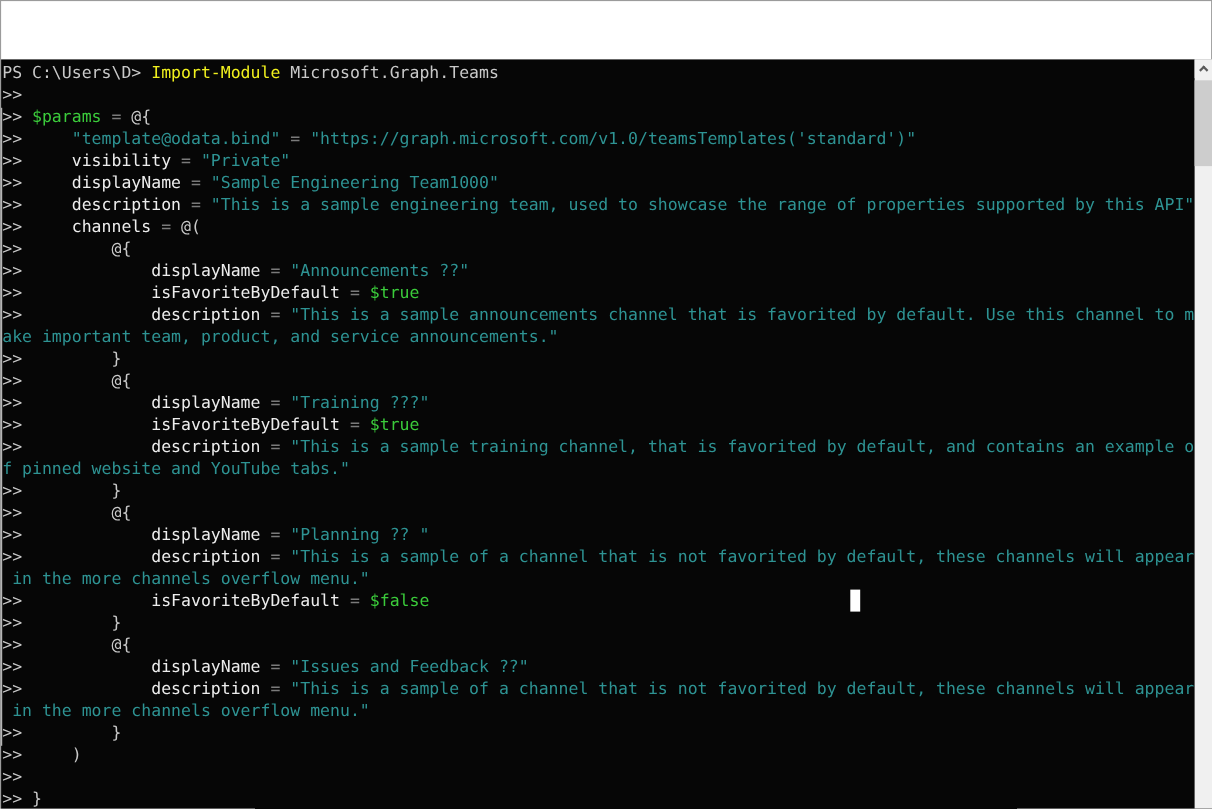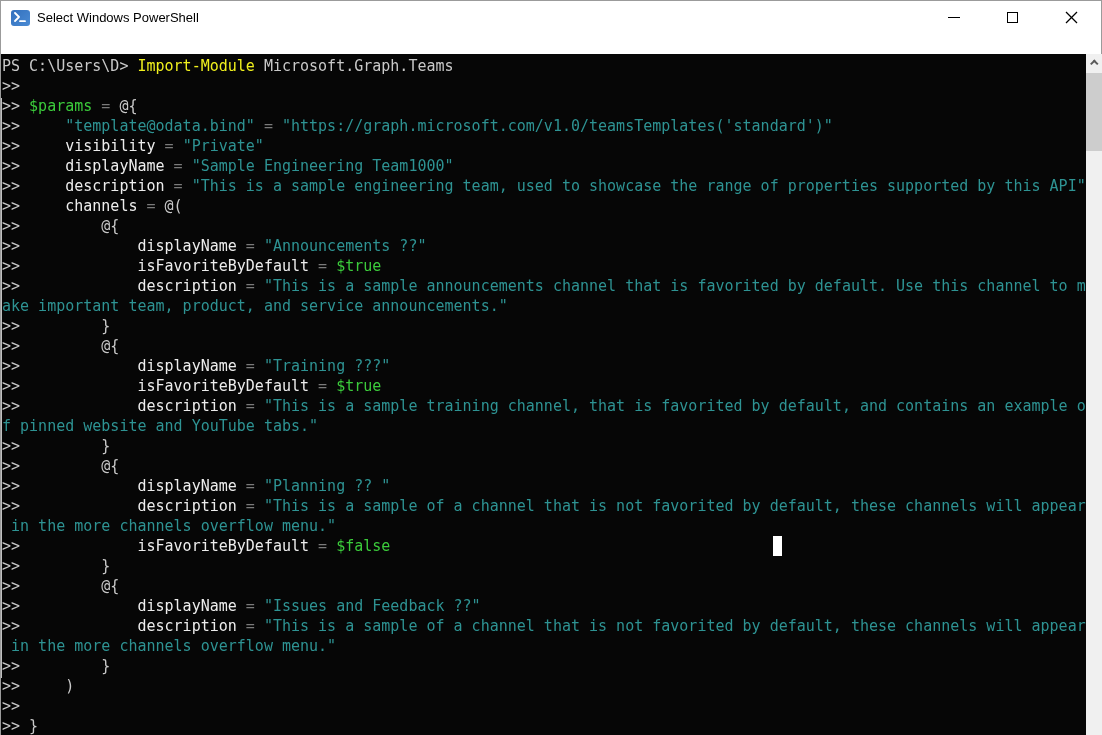--- a/index.html
+++ b/index.html
@@ -37,43 +37,20 @@
   .chev { width:6px; height:6px; border-left:2px solid #5a5a5a; border-top:2px solid #5a5a5a; }
   .chev.up { transform:rotate(45deg) translateY(1px); }
   .chev.down { transform:rotate(225deg) translateY(1px); }
   .sb-thumb { position:absolute; left:0; top:19px; width:17px; height:78px; background:#cdcdcd; }
 </style>
 </head>
 <body>
 
 <div class="window">
 
-  <div class="titlebar">
-    <div class="ps-icon">
-      <svg width="13" height="11" viewBox="0 0 13 11">
-        <polyline points="1,1 5,5 1,9" fill="none" stroke="#ffffff" stroke-width="1.8" stroke-linecap="round" stroke-linejoin="round"></polyline>
-        <line x1="6" y1="9.2" x2="11" y2="9.2" stroke="#ffffff" stroke-width="1.8" stroke-linecap="round"></line>
-      </svg>
-    </div>
-    <span class="title-text">Select Windows PowerShell</span>
-    <div class="win-controls">
-      <button class="win-btn">
-        <span class="glyph-min"></span>
-      </button>
-      <button class="win-btn">
-        <span class="glyph-max"></span>
-      </button>
-      <button class="win-btn">
-        <svg width="13" height="13" viewBox="0 0 13 13">
-          <line x1="1" y1="1" x2="12" y2="12" stroke="#000" stroke-width="1.2"></line>
-          <line x1="12" y1="1" x2="1" y2="12" stroke="#000" stroke-width="1.2"></line>
-        </svg>
-      </button>
-    </div>
-  </div>
 
   <div class="console" style="background: rgb(6, 6, 6); margin-top: 20px;">
     <div class="term"><div class="trow"><span style="color: rgb(201, 201, 201);">PS C:\Users\D&gt; </span><span style="color: rgb(240, 240, 30);">Import-Module</span><span style="color: rgb(201, 201, 201);"> Microsoft.Graph.Teams</span></div><div class="trow"><span style="color: rgb(201, 201, 201);">&gt;&gt;</span></div><div class="trow"><span style="color: rgb(201, 201, 201);">&gt;&gt; </span><span style="color: rgb(59, 203, 59);">$params</span><span style="color: rgb(201, 201, 201);"> </span><span style="color: rgb(122, 122, 122);">=</span><span style="color: rgb(201, 201, 201);"> @{</span></div><div class="trow"><span style="color: rgb(201, 201, 201);">&gt;&gt;     </span><span style="color: rgb(46, 147, 147);">"template@odata.bind"</span><span style="color: rgb(201, 201, 201);"> </span><span style="color: rgb(122, 122, 122);">=</span><span style="color: rgb(201, 201, 201);"> </span><span style="color: rgb(46, 147, 147);">"https://graph.microsoft.com/v1.0/teamsTemplates('standard')"</span></div><div class="trow"><span style="color: rgb(201, 201, 201);">&gt;&gt;     </span><span style="color: rgb(237, 237, 237);">visibility</span><span style="color: rgb(201, 201, 201);"> </span><span style="color: rgb(122, 122, 122);">=</span><span style="color: rgb(201, 201, 201);"> </span><span style="color: rgb(46, 147, 147);">"Private"</span></div><div class="trow"><span style="color: rgb(201, 201, 201);">&gt;&gt;     </span><span style="color: rgb(237, 237, 237);">displayName</span><span style="color: rgb(201, 201, 201);"> </span><span style="color: rgb(122, 122, 122);">=</span><span style="color: rgb(201, 201, 201);"> </span><span style="color: rgb(46, 147, 147);">"Sample Engineering Team1000"</span></div><div class="trow"><span style="color: rgb(201, 201, 201);">&gt;&gt;     </span><span style="color: rgb(237, 237, 237);">description</span><span style="color: rgb(201, 201, 201);"> </span><span style="color: rgb(122, 122, 122);">=</span><span style="color: rgb(201, 201, 201);"> </span><span style="color: rgb(46, 147, 147);">"This is a sample engineering team, used to showcase the range of properties supported by this API"</span></div><div class="trow"><span style="color: rgb(201, 201, 201);">&gt;&gt;     </span><span style="color: rgb(237, 237, 237);">channels</span><span style="color: rgb(201, 201, 201);"> </span><span style="color: rgb(122, 122, 122);">=</span><span style="color: rgb(201, 201, 201);"> @(</span></div><div class="trow"><span style="color: rgb(201, 201, 201);">&gt;&gt;         @{</span></div><div class="trow"><span style="color: rgb(201, 201, 201);">&gt;&gt;             </span><span style="color: rgb(237, 237, 237);">displayName</span><span style="color: rgb(201, 201, 201);"> </span><span style="color: rgb(122, 122, 122);">=</span><span style="color: rgb(201, 201, 201);"> </span><span style="color: rgb(46, 147, 147);">"Announcements ??"</span></div><div class="trow"><span style="color: rgb(201, 201, 201);">&gt;&gt;             </span><span style="color: rgb(237, 237, 237);">isFavoriteByDefault</span><span style="color: rgb(201, 201, 201);"> </span><span style="color: rgb(122, 122, 122);">=</span><span style="color: rgb(201, 201, 201);"> </span><span style="color: rgb(59, 203, 59);">$true</span></div><div class="trow"><span style="color: rgb(201, 201, 201);">&gt;&gt;             </span><span style="color: rgb(237, 237, 237);">description</span><span style="color: rgb(201, 201, 201);"> </span><span style="color: rgb(122, 122, 122);">=</span><span style="color: rgb(201, 201, 201);"> </span><span style="color: rgb(46, 147, 147);">"This is a sample announcements channel that is favorited by default. Use this channel to m</span></div><div class="trow"><span style="color: rgb(46, 147, 147);">ake important team, product, and service announcements."</span></div><div class="trow"><span style="color: rgb(201, 201, 201);">&gt;&gt;         }</span></div><div class="trow"><span style="color: rgb(201, 201, 201);">&gt;&gt;         @{</span></div><div class="trow"><span style="color: rgb(201, 201, 201);">&gt;&gt;             </span><span style="color: rgb(237, 237, 237);">displayName</span><span style="color: rgb(201, 201, 201);"> </span><span style="color: rgb(122, 122, 122);">=</span><span style="color: rgb(201, 201, 201);"> </span><span style="color: rgb(46, 147, 147);">"Training ???"</span></div><div class="trow"><span style="color: rgb(201, 201, 201);">&gt;&gt;             </span><span style="color: rgb(237, 237, 237);">isFavoriteByDefault</span><span style="color: rgb(201, 201, 201);"> </span><span style="color: rgb(122, 122, 122);">=</span><span style="color: rgb(201, 201, 201);"> </span><span style="color: rgb(59, 203, 59);">$true</span></div><div class="trow"><span style="color: rgb(201, 201, 201);">&gt;&gt;             </span><span style="color: rgb(237, 237, 237);">description</span><span style="color: rgb(201, 201, 201);"> </span><span style="color: rgb(122, 122, 122);">=</span><span style="color: rgb(201, 201, 201);"> </span><span style="color: rgb(46, 147, 147);">"This is a sample training channel, that is favorited by default, and contains an example o</span></div><div class="trow"><span style="color: rgb(46, 147, 147);">f pinned website and YouTube tabs."</span></div><div class="trow"><span style="color: rgb(201, 201, 201);">&gt;&gt;         }</span></div><div class="trow"><span style="color: rgb(201, 201, 201);">&gt;&gt;         @{</span></div><div class="trow"><span style="color: rgb(201, 201, 201);">&gt;&gt;             </span><span style="color: rgb(237, 237, 237);">displayName</span><span style="color: rgb(201, 201, 201);"> </span><span style="color: rgb(122, 122, 122);">=</span><span style="color: rgb(201, 201, 201);"> </span><span style="color: rgb(46, 147, 147);">"Planning ?? "</span></div><div class="trow"><span style="color: rgb(201, 201, 201);">&gt;&gt;             </span><span style="color: rgb(237, 237, 237);">description</span><span style="color: rgb(201, 201, 201);"> </span><span style="color: rgb(122, 122, 122);">=</span><span style="color: rgb(201, 201, 201);"> </span><span style="color: rgb(46, 147, 147);">"This is a sample of a channel that is not favorited by default, these channels will appear</span></div><div class="trow"><span style="color: rgb(46, 147, 147);"> in the more channels overflow menu."</span></div><div class="trow"><span style="color: rgb(201, 201, 201);">&gt;&gt;             </span><span style="color: rgb(237, 237, 237);">isFavoriteByDefault</span><span style="color: rgb(201, 201, 201);"> </span><span style="color: rgb(122, 122, 122);">=</span><span style="color: rgb(201, 201, 201);"> </span><span style="color: rgb(59, 203, 59);">$false</span></div><div class="trow"><span style="color: rgb(201, 201, 201);">&gt;&gt;         }</span></div><div class="trow"><span style="color: rgb(201, 201, 201);">&gt;&gt;         @{</span></div><div class="trow"><span style="color: rgb(201, 201, 201);">&gt;&gt;             </span><span style="color: rgb(237, 237, 237);">displayName</span><span style="color: rgb(201, 201, 201);"> </span><span style="color: rgb(122, 122, 122);">=</span><span style="color: rgb(201, 201, 201);"> </span><span style="color: rgb(46, 147, 147);">"Issues and Feedback ??"</span></div><div class="trow"><span style="color: rgb(201, 201, 201);">&gt;&gt;             </span><span style="color: rgb(237, 237, 237);">description</span><span style="color: rgb(201, 201, 201);"> </span><span style="color: rgb(122, 122, 122);">=</span><span style="color: rgb(201, 201, 201);"> </span><span style="color: rgb(46, 147, 147);">"This is a sample of a channel that is not favorited by default, these channels will appear</span></div><div class="trow"><span style="color: rgb(46, 147, 147);"> in the more channels overflow menu."</span></div><div class="trow"><span style="color: rgb(201, 201, 201);">&gt;&gt;         }</span></div><div class="trow"><span style="color: rgb(201, 201, 201);">&gt;&gt;     )</span></div><div class="trow"><span style="color: rgb(201, 201, 201);">&gt;&gt;</span></div><div class="trow"><span style="color: rgb(201, 201, 201);">&gt;&gt; }</span></div><div class="trow"><span style="color: rgb(201, 201, 201);">&gt;&gt;</span></div></div>
     <div class="sel-line"></div>
     <div class="cursor-block" style="background: rgb(255, 255, 255);"></div>
 
     <div class="scrollbar">
       <button class="sb-btn up">
         <span class="chev up"></span>
       </button>

